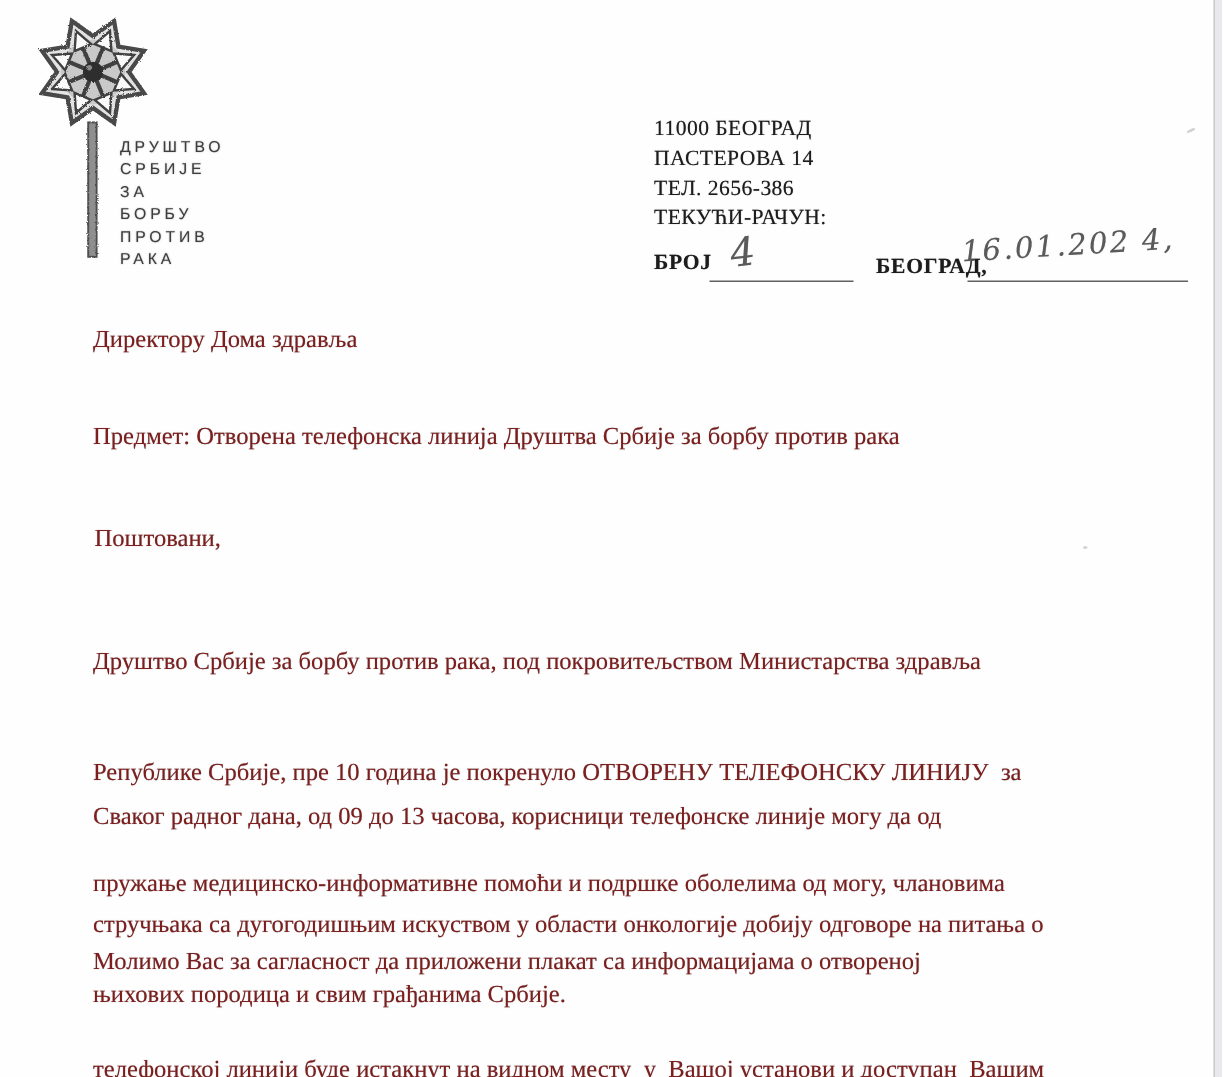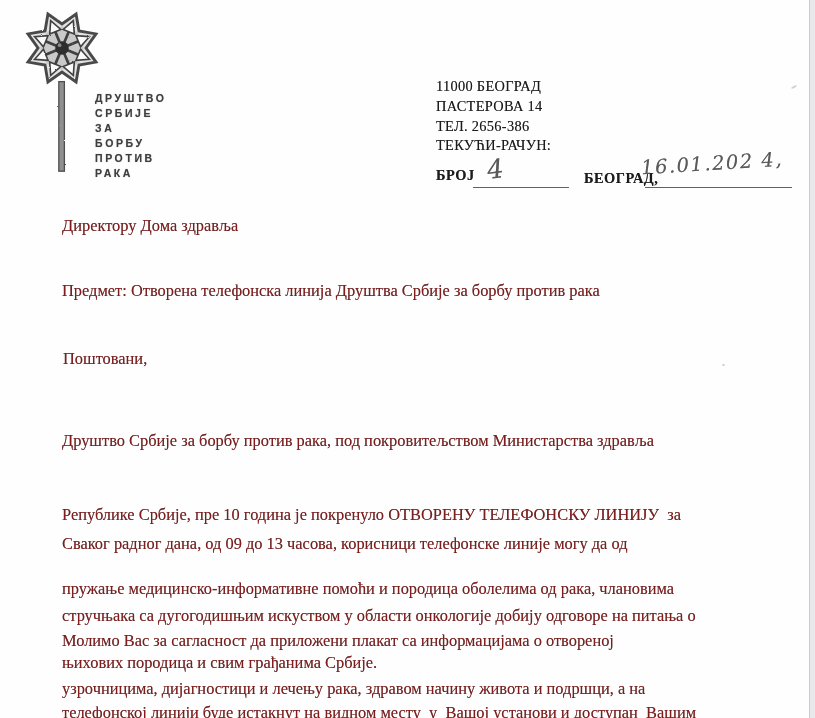--- a/index.html
+++ b/index.html
@@ -14,23 +14,23 @@
   
   .scan-edge{
     position:absolute;top:0;right:0;width:5px;height:718px;
     background:#e9e9eb;border-left:1px solid #cbcbcd;
   }
   .speckle{position:absolute;background:rgba(130,130,130,.35);border-radius:50%;}
 
   
   .logo-flower{position:absolute;left:22px;top:8px;}
   .logo-caption{
-    position:absolute;left:95px;top:91px;
+    position:absolute;left:80px;top:91px;
     font-family:"Liberation Sans", sans-serif;
-    font-weight:bold;font-size:10.5px;line-height:14.9px;
+    font-weight:normal;font-size:10.5px;line-height:14.9px;
     letter-spacing:2.6px;color:#3e3e3e;
     text-shadow:0 0 1px rgba(70,70,70,.55);
   }
 
   
   .letterhead{
     position:absolute;left:436px;top:77px;
     font-weight:normal;font-size:14.4px;line-height:19.8px;
     letter-spacing:.3px;color:#1c1c1c;
     text-shadow:0 0 .6px rgba(40,40,40,.6);
@@ -159,28 +159,27 @@
   <div class="blank-line blank-date"></div>
   <div class="handwriting hand-date">16.01.202 4,</div>
 
   <div class="body-text recipient">Директору Дома здравља</div>
   <div class="body-text subject">Предмет: Отворена телефонска линија Друштва Србије за борбу против рака</div>
   <div class="body-text salutation">Поштовани,</div>
 
   <div class="body-text paragraph para-1">
     <div class="line">Друштво Србије за борбу против рака, под покровитељством Министарства здравља</div>
     <div class="line">Републике Србије, пре 10 година је покренуло ОТВОРЕНУ ТЕЛЕФОНСКУ ЛИНИЈУ  за</div>
-    <div class="line">пружање медицинско-информативне помоћи и породица оболелима од рака, члановима</div>
+    <div class="line">пружање медицинско-информативне помоћи и подршке оболелима од могу, члановима</div>
     <div class="line">њихових породица и свим грађанима Србије.</div>
   </div>
 
   <div class="body-text paragraph para-2">
     <div class="line">Сваког радног дана, од 09 до 13 часова, корисници телефонске линије могу да од</div>
     <div class="line">стручњака са дугогодишњим искуством у области онкологије добију одговоре на питања о</div>
-    <div class="line">узрочницима, дијагностици и лечењу рака, здравом начину живота и подршци, а на</div>
     
   </div>
 
   <div class="body-text paragraph para-3">
     <div class="line">Молимо Вас за сагласност да приложени плакат са информацијама о отвореној</div>
     <div class="line">телефонској линији буде истакнут на видном месту  у  Вашој установи и доступан  Вашим</div>
     
   </div>
 
   <div class="body-text closing">У Београду,</div>

